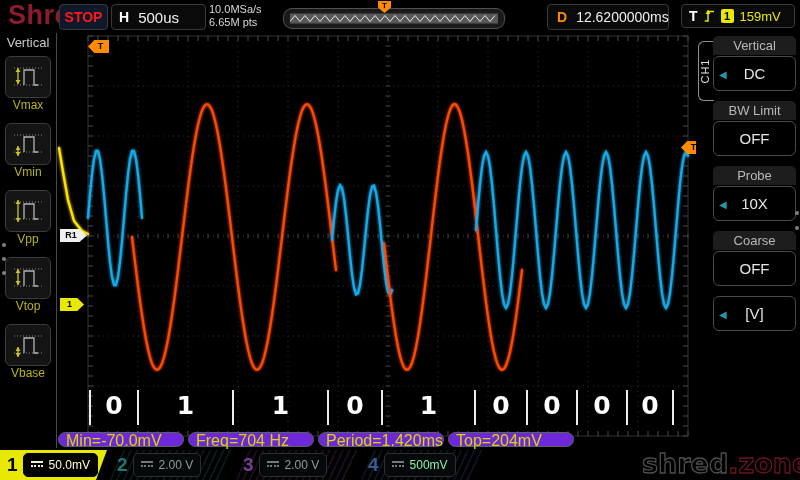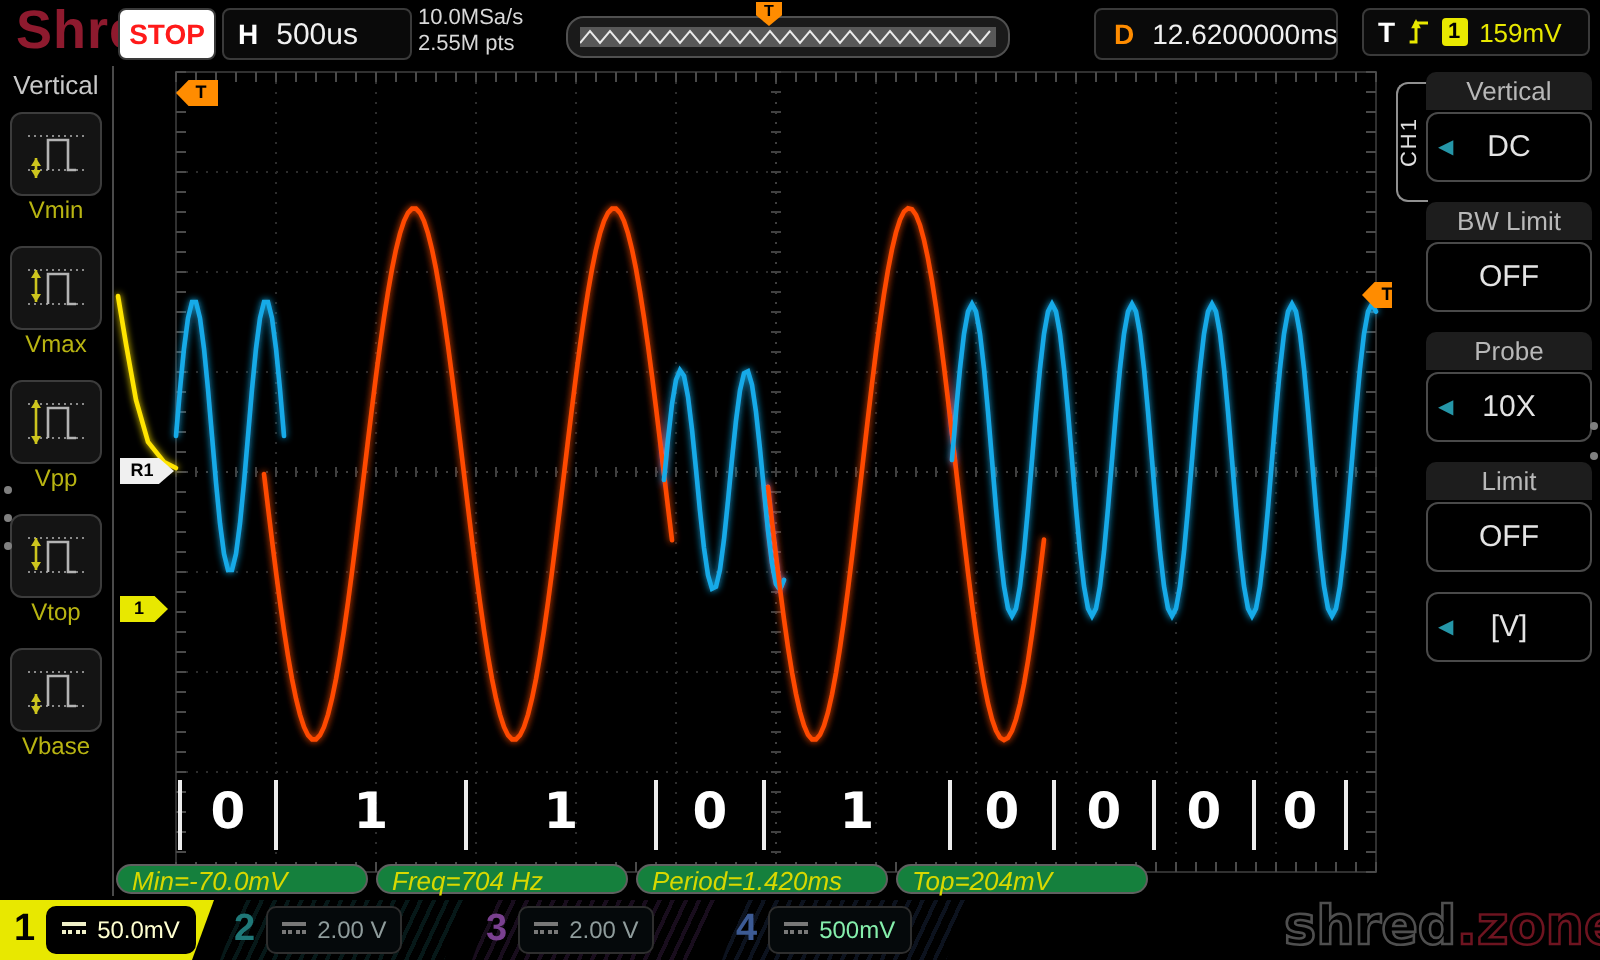--- a/index.html
+++ b/index.html
@@ -1,21 +1,21 @@
 <!DOCTYPE html>
 <html><head>
 <meta charset="utf-8">
 <style>
   html,body{margin:0;padding:0;background:#111;}
   .screen{position:relative;width:800px;height:480px;background:#000;overflow:hidden;
     font-family:"Liberation Sans","DejaVu Sans",sans-serif;}
   
   .topbar{position:absolute;left:0;top:0;width:800px;height:33px;background:#000;z-index:5;}
   .brand{position:absolute;left:8px;top:0px;font-size:27px;font-weight:bold;color:#8e1a2e;letter-spacing:.5px;}
-  .stop-btn{position:absolute;left:59px;top:4px;width:47px;height:24px;background:#ffffff;border:1px solid #3a3a3a;
+  .stop-btn{position:absolute;left:59px;top:4px;width:47px;height:24px;background:#0f172a;border:1px solid #3a3a3a;
     border-radius:4px;color:#ff1a1a;font-size:14px;font-weight:bold;text-align:center;line-height:24px;}
   .h-box{position:absolute;left:111px;top:4px;width:93px;height:24px;background:#0a0a0a;border:1px solid #3a3a3a;
     border-radius:4px;display:flex;align-items:center;}
   .h-label{font-weight:bold;color:#fff;font-size:14px;margin:0 9px 0 7px;}
   .h-val{color:#f0f0f0;font-size:15px;}
   .rate{position:absolute;left:209px;top:3px;color:#d8d8d8;font-size:11px;line-height:13px;}
   .timeline{position:absolute;left:283px;top:8px;width:220px;height:19px;background:#1a1a1a;border:1px solid #505050;
     border-radius:9px;overflow:hidden;display:flex;align-items:center;justify-content:center;}
   .tl-t{position:absolute;left:378px;top:1px;width:13px;height:12px;background:#ff8c00;
     clip-path:polygon(0 0,100% 0,100% 55%,50% 100%,0 55%);color:#000;font-size:8px;font-weight:bold;
@@ -65,22 +65,22 @@
   .overlay{position:absolute;left:0;top:0;width:800px;height:480px;z-index:2;pointer-events:none;}
   .mk{position:absolute;height:13px;font-weight:bold;font-size:9px;color:#000;text-align:center;line-height:13px;z-index:4;
     box-sizing:border-box;}
   .mk-left{width:21px;background:#ff8c00;clip-path:polygon(0 50%,30% 0,100% 0,100% 100%,30% 100%);padding-left:4px;}
   .mk-right{background:#f0f0f0;clip-path:polygon(0 0,72% 0,100% 50%,72% 100%,0 100%);padding-right:5px;}
   .mk-ref{width:27px;}
   .mk-ch{width:24px;background:#e8e800;}
   .dsep{position:absolute;top:390px;width:2px;height:35px;background:#ececec;z-index:3;}
   .digit{position:absolute;top:391px;width:20px;text-align:center;color:#fff;font-size:25px;font-weight:bold;z-index:3;
     font-family:"DejaVu Sans",sans-serif;}
-  .mbox{position:absolute;top:432px;width:126px;height:15px;border:1px solid #606060;border-radius:8px;background:#15803d;
-    color:#d8d800;font-size:13px;line-height:15px;padding-left:7px;z-index:3;white-space:nowrap;box-sizing:border-box;font-style:italic;}
+  .mbox{position:absolute;top:432px;width:126px;height:15px;border:1px solid #606060;border-radius:8px;background:#6d28d9;
+    color:#d8d800;font-size:16px;line-height:15px;padding-left:7px;z-index:3;white-space:nowrap;box-sizing:border-box;}
   
   .chbar{position:absolute;left:0;top:450px;width:800px;height:30px;background:#000;z-index:3;}
   .chtab{position:absolute;top:0;height:30px;display:flex;align-items:center;padding-left:7px;box-sizing:border-box;}
   .chnum{font-size:19px;font-weight:bold;margin-right:5px;}
   .chinset{display:inline-flex;align-items:center;height:22px;padding:0 7px;border-radius:5px;background:#05090b;
     border:1px solid #2e2e2e;font-size:12px;}
   .chinset.act{background:#000;border-color:#000;}
   .dcicon{display:inline-block;width:12px;height:7px;border-top:2px solid;position:relative;margin-right:6px;}
   .dcicon i{position:absolute;left:0;top:2px;width:12px;height:0;border-top:2px dotted;display:block;}
   .zlogo{position:absolute;left:642px;top:448px;z-index:4;font-size:27px;font-weight:bold;
@@ -95,21 +95,21 @@
 
   <div class="topbar">
     <div class="brand">Shred</div>
     <div class="stop-btn">STOP</div>
     <div class="h-box">
       <span class="h-label">H</span>
       <span class="h-val">500us</span>
     </div>
     <div class="rate">
       <div>10.0MSa/s</div>
-      <div>2.55M pts</div>
+      <div>6.65M pts</div>
     </div>
     <div class="timeline">
       <svg id="tl-svg" width="208" height="13">
           <rect x="0" y="1.5" width="208" height="10" fill="#585858"></rect>
           <polyline points="0,9.5 5,3.5 10,9.5 15,3.5 20,9.5 25,3.5 30,9.5 35,3.5 40,9.5 45,3.5 50,9.5 55,3.5 60,9.5 65,3.5 70,9.5 75,3.5 80,9.5 85,3.5 90,9.5 95,3.5 100,9.5 105,3.5 110,9.5 115,3.5 120,9.5 125,3.5 130,9.5 135,3.5 140,9.5 145,3.5 150,9.5 155,3.5 160,9.5 165,3.5 170,9.5 175,3.5 180,9.5 185,3.5 190,9.5 195,3.5 200,9.5 205,3.5 " fill="none" stroke="#e8e8e8" stroke-width="1"></polyline>
         </svg>
     </div>
     <div class="tl-t">T</div>
     <div class="d-box">
       <span class="d-label">D</span>
@@ -503,64 +503,64 @@
 
   <div class="left-panel">
     <div class="lp-title">Vertical</div>
     <div id="left-items">
         <div class="lm-item">
           <div class="lm-btn">
             <svg width="34" height="28" viewBox="0 0 34 28">
               <line x1="3" y1="5" x2="31" y2="5" stroke="#8a8a8a" stroke-dasharray="1,2"></line>
               <line x1="3" y1="22" x2="31" y2="22" stroke="#8a8a8a" stroke-dasharray="1,2"></line>
               <path d="M13,22 L13,7 L23,7 L23,22 L27,22" fill="none" stroke="#b4b4b4" stroke-width="1.3"></path>
+              <line x1="7" y1="21" x2="7" y2="5" stroke="#cdc51e" stroke-width="1.3"></line>
+              <path d="M7,5 l-2.5,4 l5,0 z" fill="#cdc51e"></path>
+              <path d="M7,21 l-2.5,-4 l5,0 z" fill="#cdc51e"></path>
+            </svg>
+          </div>
+          <div class="lm-label">Vmax</div>
+        </div>
+        <div class="lm-item">
+          <div class="lm-btn">
+            <svg width="34" height="28" viewBox="0 0 34 28">
+              <line x1="3" y1="5" x2="31" y2="5" stroke="#8a8a8a" stroke-dasharray="1,2"></line>
+              <line x1="3" y1="22" x2="31" y2="22" stroke="#8a8a8a" stroke-dasharray="1,2"></line>
+              <path d="M13,22 L13,7 L23,7 L23,22 L27,22" fill="none" stroke="#b4b4b4" stroke-width="1.3"></path>
               <line x1="7" y1="26" x2="7" y2="16" stroke="#cdc51e" stroke-width="1.3"></line>
               <path d="M7,16 l-2.5,4 l5,0 z" fill="#cdc51e"></path>
               <path d="M7,26 l-2.5,-4 l5,0 z" fill="#cdc51e"></path>
             </svg>
           </div>
           <div class="lm-label">Vmin</div>
+        </div>
+        <div class="lm-item">
+          <div class="lm-btn">
+            <svg width="34" height="28" viewBox="0 0 34 28">
+              <line x1="3" y1="5" x2="31" y2="5" stroke="#8a8a8a" stroke-dasharray="1,2"></line>
+              <line x1="3" y1="22" x2="31" y2="22" stroke="#8a8a8a" stroke-dasharray="1,2"></line>
+              <path d="M13,22 L13,7 L23,7 L23,22 L27,22" fill="none" stroke="#b4b4b4" stroke-width="1.3"></path>
+              <line x1="7" y1="25" x2="7" y2="3" stroke="#cdc51e" stroke-width="1.3"></line>
+              <path d="M7,3 l-2.5,4 l5,0 z" fill="#cdc51e"></path>
+              <path d="M7,25 l-2.5,-4 l5,0 z" fill="#cdc51e"></path>
+            </svg>
+          </div>
+          <div class="lm-label">Vpp</div>
         </div>
         <div class="lm-item">
           <div class="lm-btn">
             <svg width="34" height="28" viewBox="0 0 34 28">
               <line x1="3" y1="5" x2="31" y2="5" stroke="#8a8a8a" stroke-dasharray="1,2"></line>
               <line x1="3" y1="22" x2="31" y2="22" stroke="#8a8a8a" stroke-dasharray="1,2"></line>
               <path d="M13,22 L13,7 L23,7 L23,22 L27,22" fill="none" stroke="#b4b4b4" stroke-width="1.3"></path>
               <line x1="7" y1="21" x2="7" y2="5" stroke="#cdc51e" stroke-width="1.3"></line>
               <path d="M7,5 l-2.5,4 l5,0 z" fill="#cdc51e"></path>
               <path d="M7,21 l-2.5,-4 l5,0 z" fill="#cdc51e"></path>
             </svg>
           </div>
-          <div class="lm-label">Vmax</div>
-        </div>
-        <div class="lm-item">
-          <div class="lm-btn">
-            <svg width="34" height="28" viewBox="0 0 34 28">
-              <line x1="3" y1="5" x2="31" y2="5" stroke="#8a8a8a" stroke-dasharray="1,2"></line>
-              <line x1="3" y1="22" x2="31" y2="22" stroke="#8a8a8a" stroke-dasharray="1,2"></line>
-              <path d="M13,22 L13,7 L23,7 L23,22 L27,22" fill="none" stroke="#b4b4b4" stroke-width="1.3"></path>
-              <line x1="7" y1="25" x2="7" y2="3" stroke="#cdc51e" stroke-width="1.3"></line>
-              <path d="M7,3 l-2.5,4 l5,0 z" fill="#cdc51e"></path>
-              <path d="M7,25 l-2.5,-4 l5,0 z" fill="#cdc51e"></path>
-            </svg>
-          </div>
-          <div class="lm-label">Vpp</div>
-        </div>
-        <div class="lm-item">
-          <div class="lm-btn">
-            <svg width="34" height="28" viewBox="0 0 34 28">
-              <line x1="3" y1="5" x2="31" y2="5" stroke="#8a8a8a" stroke-dasharray="1,2"></line>
-              <line x1="3" y1="22" x2="31" y2="22" stroke="#8a8a8a" stroke-dasharray="1,2"></line>
-              <path d="M13,22 L13,7 L23,7 L23,22 L27,22" fill="none" stroke="#b4b4b4" stroke-width="1.3"></path>
-              <line x1="7" y1="21" x2="7" y2="5" stroke="#cdc51e" stroke-width="1.3"></line>
-              <path d="M7,5 l-2.5,4 l5,0 z" fill="#cdc51e"></path>
-              <path d="M7,21 l-2.5,-4 l5,0 z" fill="#cdc51e"></path>
-            </svg>
-          </div>
           <div class="lm-label">Vtop</div>
         </div>
         <div class="lm-item">
           <div class="lm-btn">
             <svg width="34" height="28" viewBox="0 0 34 28">
               <line x1="3" y1="5" x2="31" y2="5" stroke="#8a8a8a" stroke-dasharray="1,2"></line>
               <line x1="3" y1="22" x2="31" y2="22" stroke="#8a8a8a" stroke-dasharray="1,2"></line>
               <path d="M13,22 L13,7 L23,7 L23,22 L27,22" fill="none" stroke="#b4b4b4" stroke-width="1.3"></path>
               <line x1="7" y1="26" x2="7" y2="16" stroke="#cdc51e" stroke-width="1.3"></line>
               <path d="M7,16 l-2.5,4 l5,0 z" fill="#cdc51e"></path>
@@ -596,21 +596,21 @@
           </div>
         </div>
         <div class="rm-group">
           <div class="rm-label">Probe</div>
           <div class="rm-value">
             <span class="rm-arrow">◀</span>
             <span>10X</span>
           </div>
         </div>
         <div class="rm-group">
-          <div class="rm-label">Limit</div>
+          <div class="rm-label">Coarse</div>
           <div class="rm-value">
             <span>OFF</span>
           </div>
         </div>
         <div class="rm-group">
           <div class="rm-value">
             <span class="rm-arrow">◀</span>
             <span>[V]</span>
           </div>
         </div>

